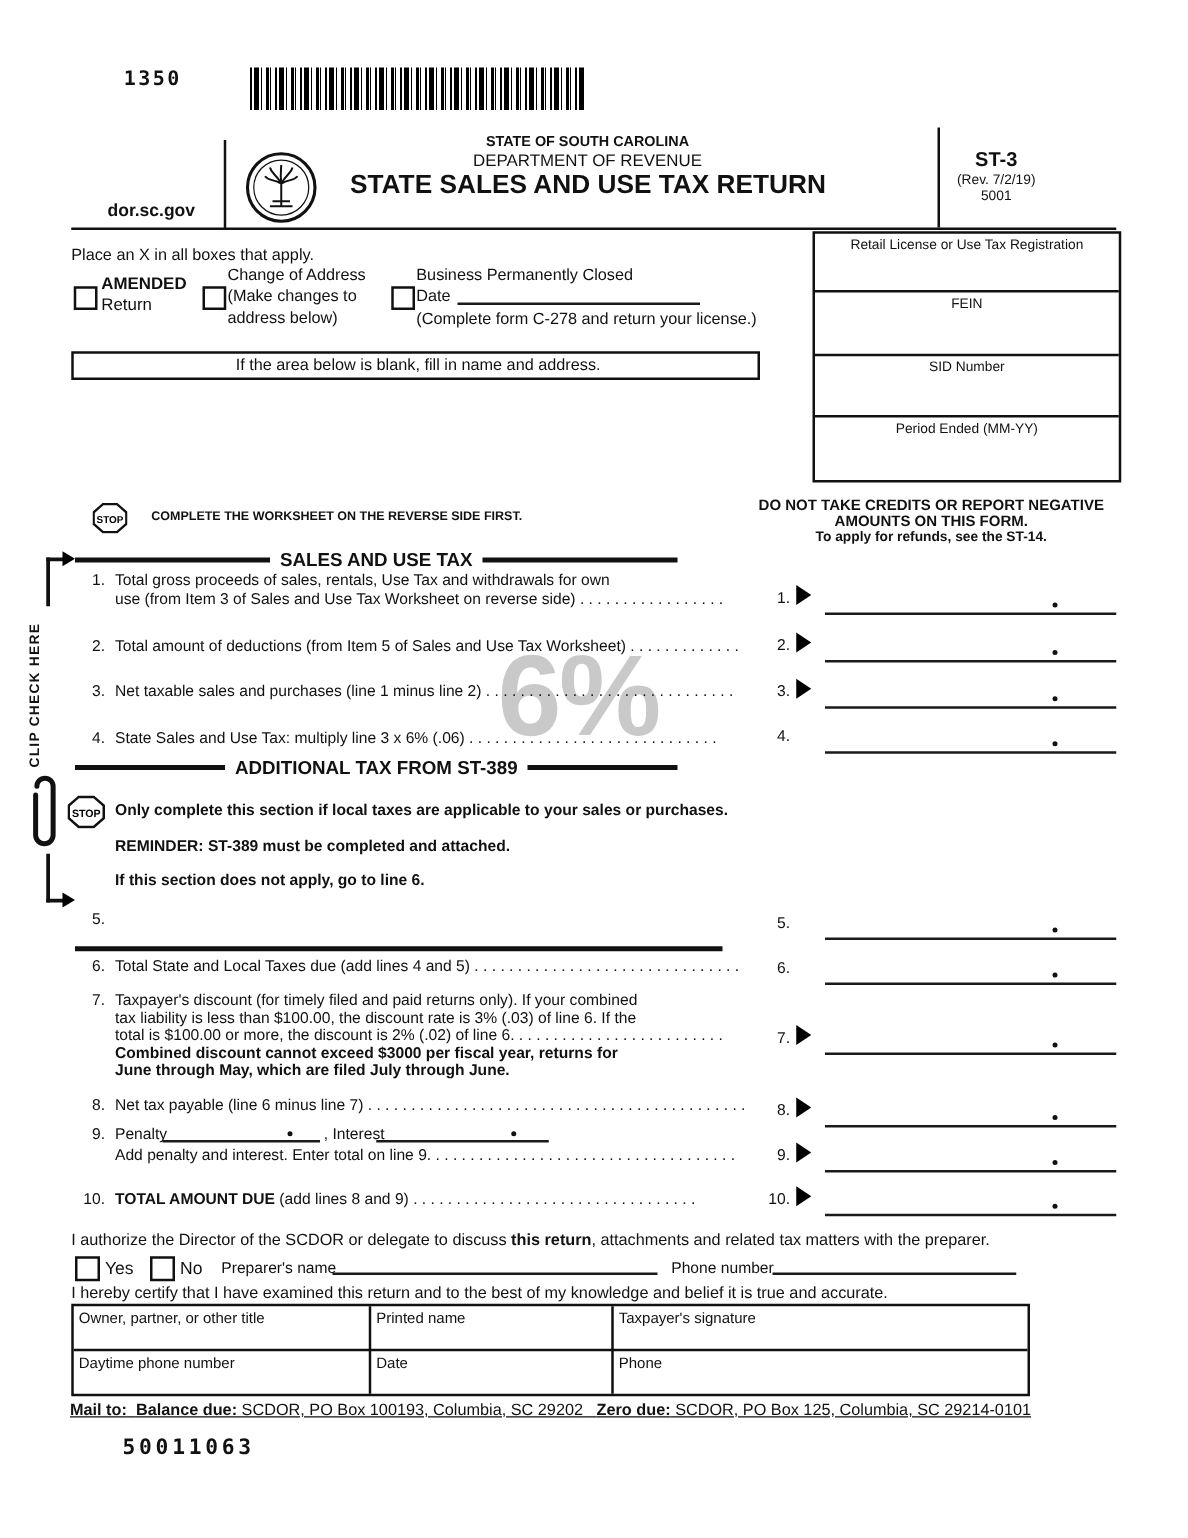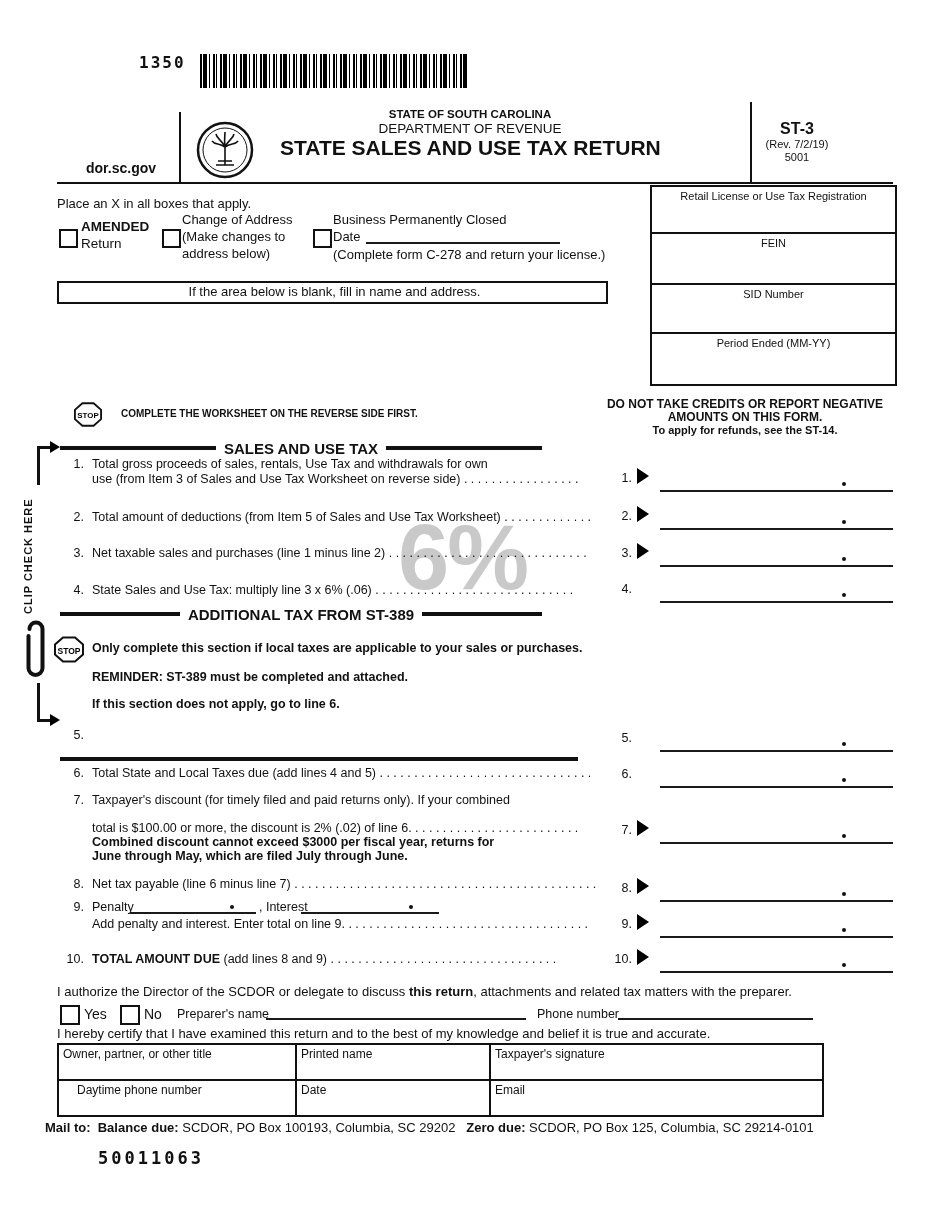--- a/index.html
+++ b/index.html
@@ -29,21 +29,21 @@
   .vtext{writing-mode:vertical-rl;transform:rotate(180deg);font-size:11px;font-weight:bold;letter-spacing:1px;}
   .tablelbl{font-size:12px;white-space:nowrap;}
 </style>
 </head>
 <body>
 
 <div id="page">
 
   <div class="abs watermark" style="left:398px;top:505px;">6%</div>
 
-  <div class="abs mono b nw" style="left:99px;top:53px;font-size:16px;letter-spacing:2px;margin-left:40px;">1350</div>
+  <div class="abs mono b nw" style="left:99px;top:53px;font-size:16px;letter-spacing:2px;">1350</div>
   <div class="abs barcode" style="left:200px;top:54px;width:268px;height:34px;"></div>
 
   <div class="abs b nw" style="left:86px;top:160px;font-size:14px;">dor.sc.gov</div>
   <div class="vline" style="left:179px;top:112px;width:2px;height:71px;"></div>
 
   <svg class="abs" style="left:196px;top:121px;" width="58" height="58" viewBox="0 0 58 58">
     <circle cx="29" cy="29" r="27" fill="none" stroke="#111" stroke-width="2.5"></circle>
     <circle cx="29" cy="29" r="22" fill="none" stroke="#111" stroke-width="1"></circle>
     <path d="M29 44 V26 M29 26 C23 22 19 24 16 20 M29 26 C35 22 39 24 42 20 M29 26 C25 18 21 18 20 13 M29 26 C33 18 37 18 38 13 M29 26 C28 18 29 14 29 11" fill="none" stroke="#111" stroke-width="1.6"></path>
     <path d="M20 44 h18 M22 40 h14" stroke="#111" stroke-width="1.6"></path>
@@ -188,20 +188,21 @@
 
   <div class="rnum" style="left:56px;width:28px;top:766px;">6.</div>
   <div class="abs t12 nw" style="left:92px;top:766px;">Total State and Local Taxes due (add lines 4 and 5) . . . . . . . . . . . . . . . . . . . . . . . . . . . . . . .</div>
   <div class="rnum" style="top:767px;">6.</div>
   <div class="amount" style="left:660px;top:766px;">
       <div class="dot"></div>
     </div>
 
   <div class="rnum" style="left:56px;width:28px;top:793px;">7.</div>
   <div class="abs t12 nw" style="left:92px;top:793px;">Taxpayer's discount (for timely filed and paid returns only). If your combined</div>
+  <div class="abs t12 nw" style="left:92px;top:807px;">tax liability is less than $100.00, the discount rate is 3% (.03) of line 6. If the</div>
   <div class="abs t12 nw" style="left:92px;top:821px;">total is $100.00 or more, the discount is 2% (.02) of line 6.  . . . . . . . . . . . . . . . . . . . . . . . .</div>
   <div class="abs t12 nw b" style="left:92px;top:835px;">Combined discount cannot exceed $3000 per fiscal year, returns for</div>
   <div class="abs t12 nw b" style="left:92px;top:849px;">June through May, which are filed July through June.</div>
   <div class="rnum" style="top:823px;">7.</div>
   <div class="tri" style="left:637px;top:820px;"></div>
   <div class="amount" style="left:660px;top:822px;">
       <div class="dot"></div>
     </div>
 
   <div class="rnum" style="left:56px;width:28px;top:877px;">8.</div>
@@ -255,30 +256,30 @@
     <div class="hline" style="left:0;top:34px;width:763px;height:2px;"></div>
     <div class="abs" style="left:0;top:0;width:236px;height:34px;">
         <div class="tablelbl" style="padding:2px 0 0 4px;">Owner, partner, or other title</div>
       </div>
     <div class="abs" style="left:238px;top:0;width:192px;height:34px;">
         <div class="tablelbl" style="padding:2px 0 0 4px;">Printed name</div>
       </div>
     <div class="abs" style="left:432px;top:0;width:331px;height:34px;">
         <div class="tablelbl" style="padding:2px 0 0 4px;">Taxpayer's signature</div>
       </div>
-    <div class="abs" style="left:14px;top:36px;width:208px;height:34px;">
+    <div class="abs" style="left:0;top:36px;width:208px;height:34px;">
         <div class="tablelbl" style="padding:2px 0 0 4px;">Daytime phone number</div>
       </div>
     <div class="abs" style="left:238px;top:36px;width:192px;height:34px;">
         <div class="tablelbl" style="padding:2px 0 0 4px;">Date</div>
       </div>
     <div class="abs" style="left:432px;top:36px;width:331px;height:34px;">
-        <div class="tablelbl" style="padding:2px 0 0 4px;">Email</div>
-      </div>
-  </div>
-
-  <div class="abs t13 nw" style="left:45px;top:1120px;">
+        <div class="tablelbl" style="padding:2px 0 0 4px;">Phone</div>
+      </div>
+  </div>
+
+  <div class="abs t13 nw" style="left:56px;top:1120px;text-decoration:underline;">
     <span class="b">Mail to:</span><span>&nbsp;&nbsp;</span><span class="b">Balance due:</span><span> SCDOR, PO Box 100193, Columbia, SC 29202</span><span>&nbsp;&nbsp;&nbsp;</span><span class="b">Zero due:</span><span> SCDOR, PO Box 125, Columbia, SC 29214-0101</span>
   </div>
 
   <div class="abs mono b nw" style="left:98px;top:1148px;font-size:17px;letter-spacing:3px;">50011063</div>
 
 </div>
 
 </body></html>

